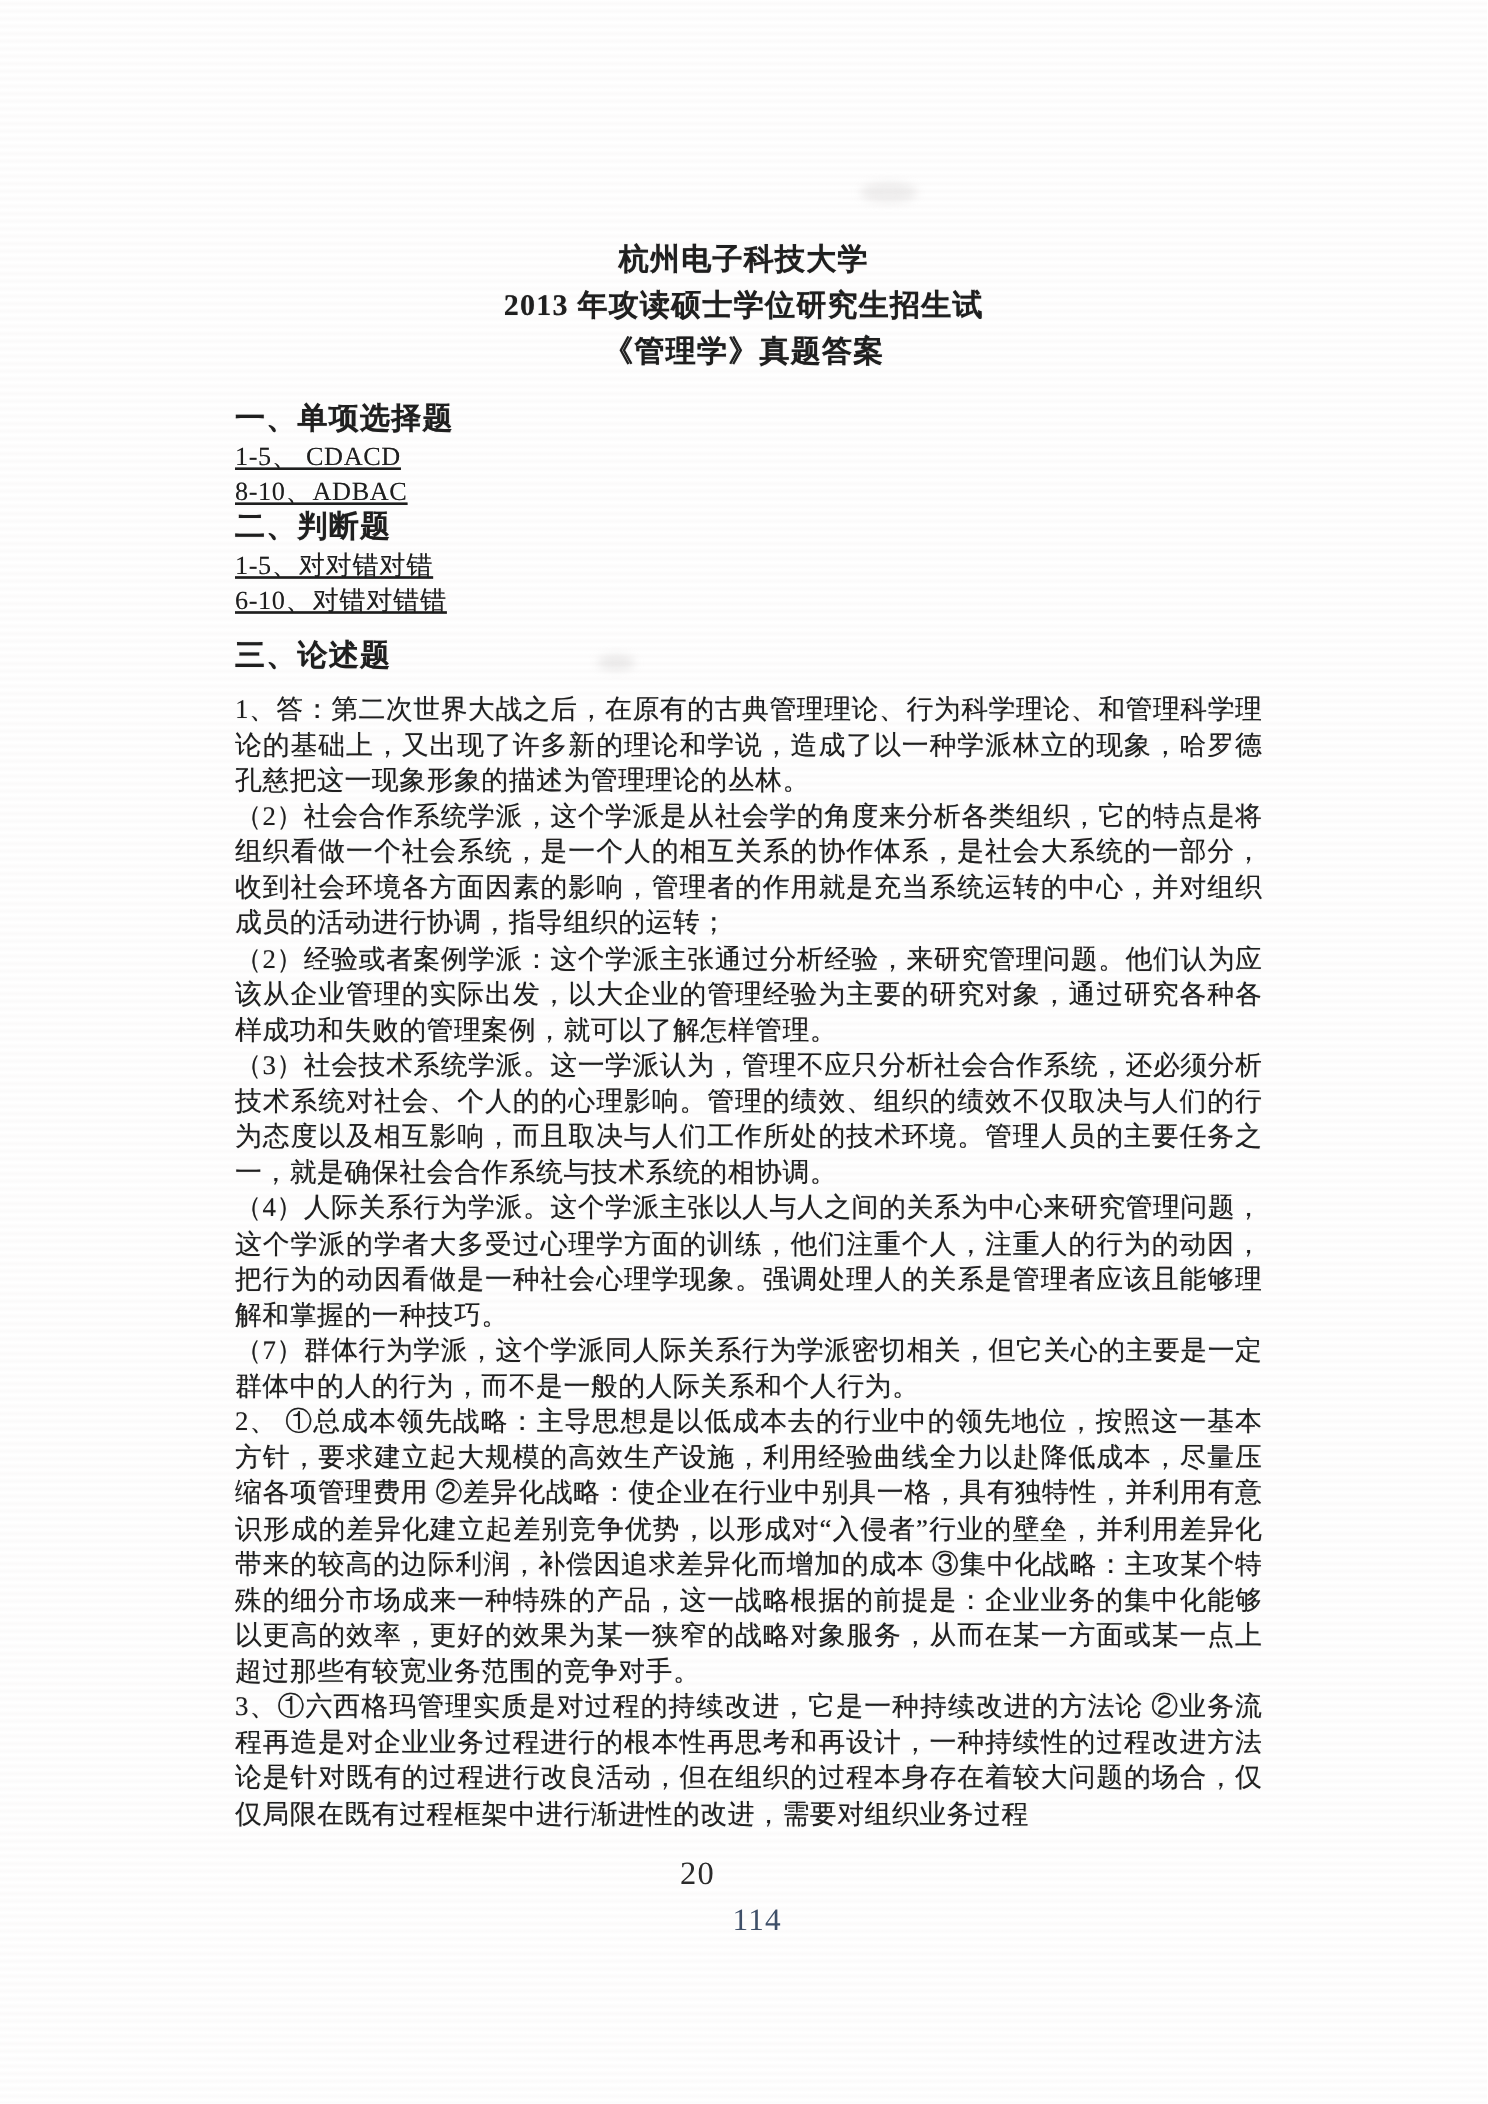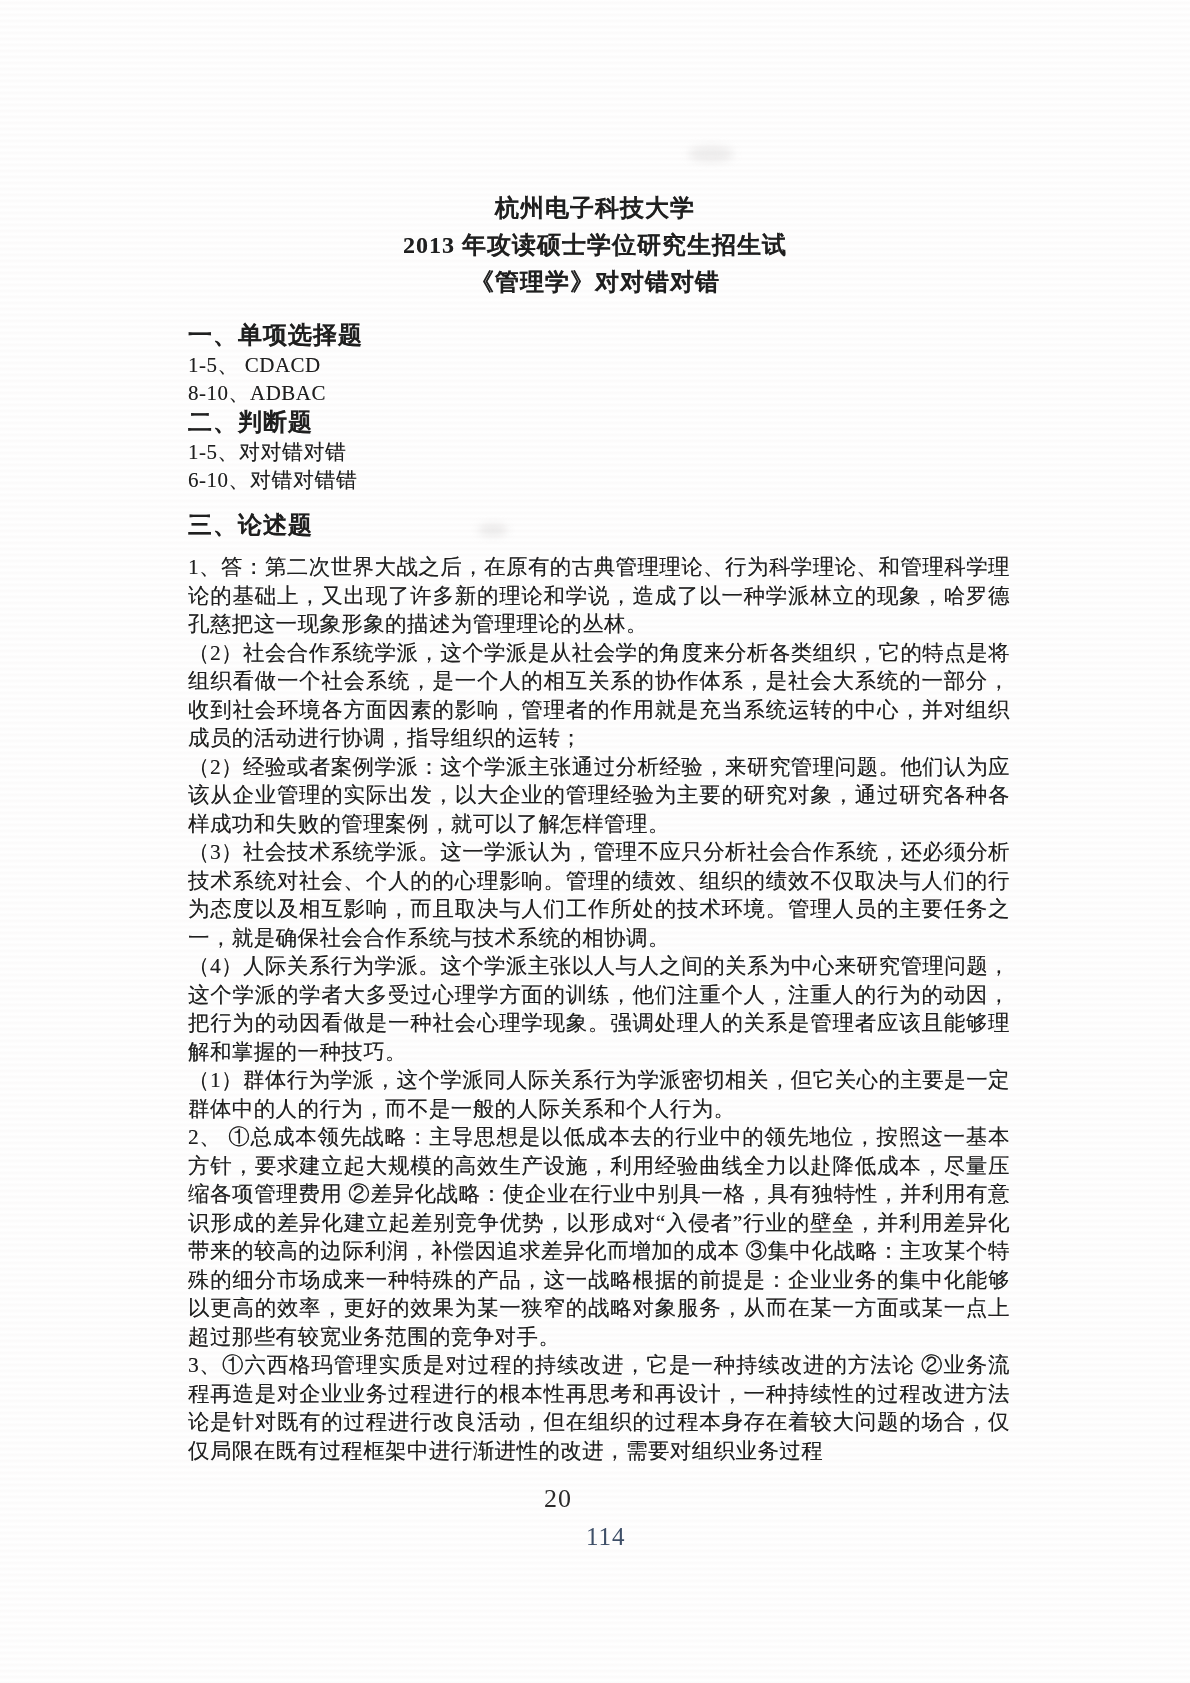--- a/index.html
+++ b/index.html
@@ -65,21 +65,21 @@
   .sec-heading {
     margin: 0;
     font-size: 24px;
     font-weight: 700;
     line-height: 31px;
     letter-spacing: 1px;
     text-shadow: 0 0 0.6px rgba(0,0,0,0.5);
   }
   .sec-heading.judge { margin-top: 0; }
   .sec-heading.essay-heading { margin-top: 16px; }
-  .answer-lines { margin: 0; }
+  .answer-lines { margin: 0; text-decoration: underline; }
   .answer-line {
     font-size: 21px;
     line-height: 28px;
     letter-spacing: 0.5px;
     text-shadow: 0 0 0.5px rgba(0,0,0,0.4);
   }
   .essay { margin-top: 12px; }
   .essay-para {
     margin: 0;
     font-size: 21.5px;
@@ -111,21 +111,21 @@
 <body>
 
 <div class="page">
   <div class="scan-texture"></div>
   <div class="smudge s1"></div>
   <div class="smudge s2"></div>
 
   <header class="title-block">
     <div class="title-line">杭州电子科技大学</div>
     <div class="title-line">2013 年攻读硕士学位研究生招生试</div>
-    <div class="title-line">《管理学》对对错对错</div>
+    <div class="title-line">《管理学》真题答案</div>
   </header>
 
   <main class="content">
     <h2 class="sec-heading">一、单项选择题</h2>
     <div class="answer-lines">
         <div class="answer-line">1-5、 CDACD</div>
         <div class="answer-line">8-10、ADBAC</div>
       </div>
 
     <h2 class="sec-heading judge">二、判断题</h2>
@@ -134,21 +134,21 @@
         <div class="answer-line">6-10、对错对错错</div>
       </div>
 
     <h2 class="sec-heading essay-heading">三、论述题</h2>
     <div class="essay">
         <p class="essay-para">1、答：第二次世界大战之后，在原有的古典管理理论、行为科学理论、和管理科学理论的基础上，又出现了许多新的理论和学说，造成了以一种学派林立的现象，哈罗德孔慈把这一现象形象的描述为管理理论的丛林。</p>
         <p class="essay-para">（2）社会合作系统学派，这个学派是从社会学的角度来分析各类组织，它的特点是将组织看做一个社会系统，是一个人的相互关系的协作体系，是社会大系统的一部分，收到社会环境各方面因素的影响，管理者的作用就是充当系统运转的中心，并对组织成员的活动进行协调，指导组织的运转；</p>
         <p class="essay-para">（2）经验或者案例学派：这个学派主张通过分析经验，来研究管理问题。他们认为应该从企业管理的实际出发，以大企业的管理经验为主要的研究对象，通过研究各种各样成功和失败的管理案例，就可以了解怎样管理。</p>
         <p class="essay-para">（3）社会技术系统学派。这一学派认为，管理不应只分析社会合作系统，还必须分析技术系统对社会、个人的的心理影响。管理的绩效、组织的绩效不仅取决与人们的行为态度以及相互影响，而且取决与人们工作所处的技术环境。管理人员的主要任务之一，就是确保社会合作系统与技术系统的相协调。</p>
         <p class="essay-para">（4）人际关系行为学派。这个学派主张以人与人之间的关系为中心来研究管理问题，这个学派的学者大多受过心理学方面的训练，他们注重个人，注重人的行为的动因，把行为的动因看做是一种社会心理学现象。强调处理人的关系是管理者应该且能够理解和掌握的一种技巧。</p>
-        <p class="essay-para">（1）群体行为学派，这个学派同人际关系行为学派密切相关，但它关心的主要是一定群体中的人的行为，而不是一般的人际关系和个人行为。</p>
+        <p class="essay-para">（7）群体行为学派，这个学派同人际关系行为学派密切相关，但它关心的主要是一定群体中的人的行为，而不是一般的人际关系和个人行为。</p>
         <p class="essay-para">2、 ①总成本领先战略：主导思想是以低成本去的行业中的领先地位，按照这一基本方针，要求建立起大规模的高效生产设施，利用经验曲线全力以赴降低成本，尽量压缩各项管理费用 ②差异化战略：使企业在行业中别具一格，具有独特性，并利用有意识形成的差异化建立起差别竞争优势，以形成对“入侵者”行业的壁垒，并利用差异化带来的较高的边际利润，补偿因追求差异化而增加的成本 ③集中化战略：主攻某个特殊的细分市场成来一种特殊的产品，这一战略根据的前提是：企业业务的集中化能够以更高的效率，更好的效果为某一狭窄的战略对象服务，从而在某一方面或某一点上超过那些有较宽业务范围的竞争对手。</p>
         <p class="essay-para">3、①六西格玛管理实质是对过程的持续改进，它是一种持续改进的方法论 ②业务流程再造是对企业业务过程进行的根本性再思考和再设计，一种持续性的过程改进方法论是针对既有的过程进行改良活动，但在组织的过程本身存在着较大问题的场合，仅仅局限在既有过程框架中进行渐进性的改进，需要对组织业务过程</p>
       </div>
   </main>
 
   <div class="page-num">20</div>
   <div class="page-num-secondary">114</div>
 </div>
 
 </body></html>

